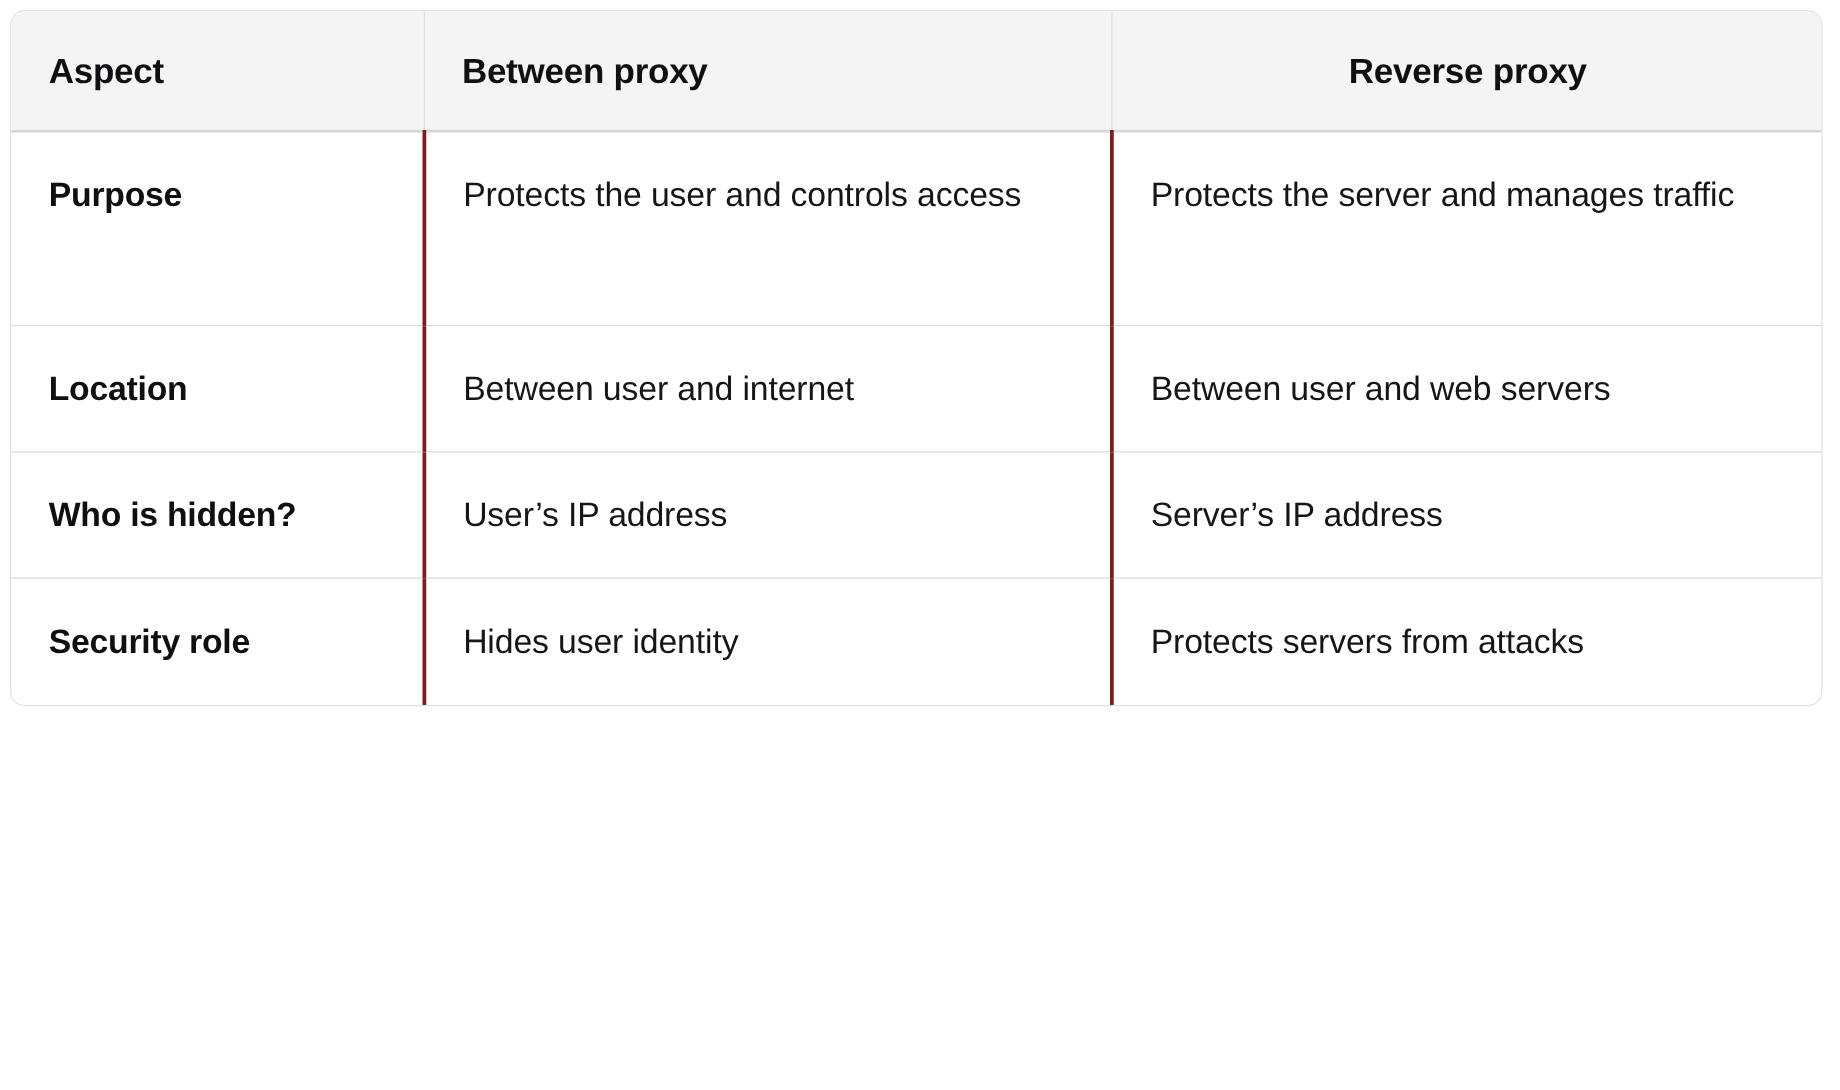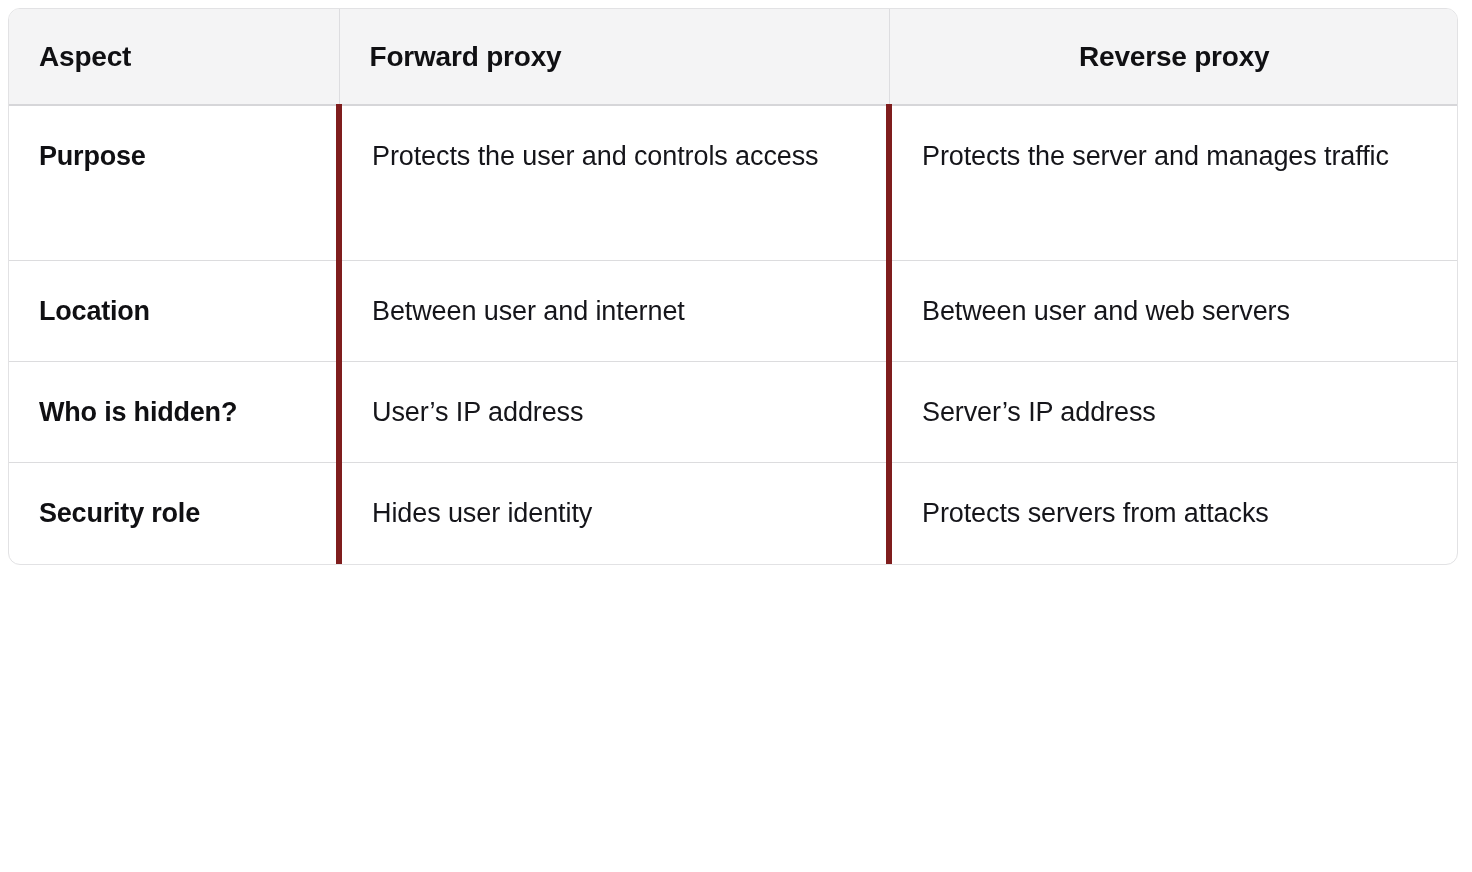--- a/index.html
+++ b/index.html
@@ -59,21 +59,21 @@
     box-sizing: border-box;
     vertical-align: middle;
     line-height: 1.25;
   }
   thead th:last-child { border-right: none; text-align: center; }
 
   tbody td {
     font-size: 27px;
     color: #15151a;
     padding: 27px 28px 27px 30px;
-    border-right: 6px solid #7f1d1d;
+    border-right: 3px solid #7f1d1d;
     border-bottom: 1px solid #dcdcde;
     box-sizing: border-box;
     vertical-align: top;
     line-height: 1.72;
     letter-spacing: -0.1px;
   }
   tbody td:last-child { border-right: none; }
   tbody tr:last-child td { border-bottom: none; }
 
   tbody td.aspect-cell {
@@ -93,21 +93,21 @@
   <div class="table-wrap">
     <table class="cmp">
       <colgroup>
         <col class="c-aspect">
         <col class="c-forward">
         <col class="c-reverse">
       </colgroup>
       <thead>
         <tr>
           <th>Aspect</th>
-          <th>Forward proxy</th>
+          <th>Between proxy</th>
           <th>Reverse proxy</th>
         </tr>
       </thead>
       <tbody>
 
         <tr class="r-tall">
           <td class="aspect-cell">Purpose</td>
           <td>Protects the user and controls access</td>
           <td>Protects the server and manages traffic</td>
         </tr>

